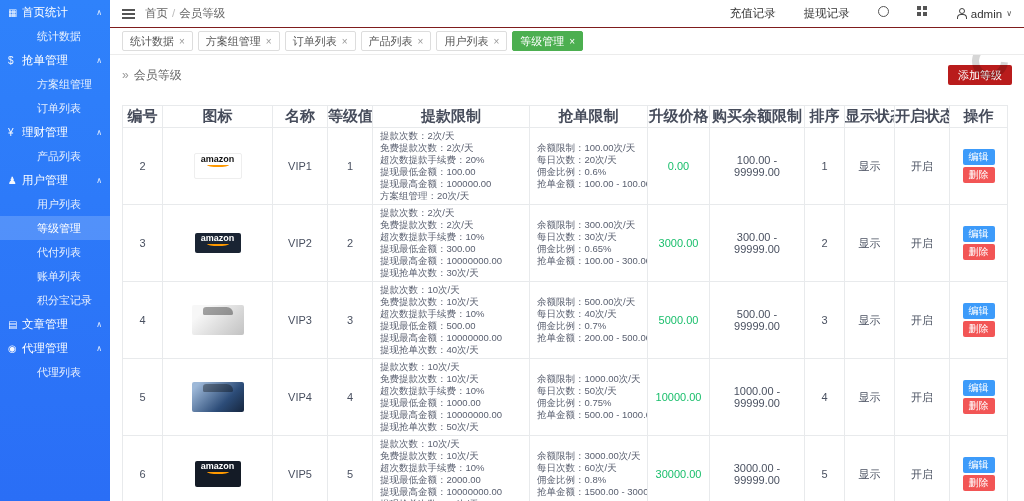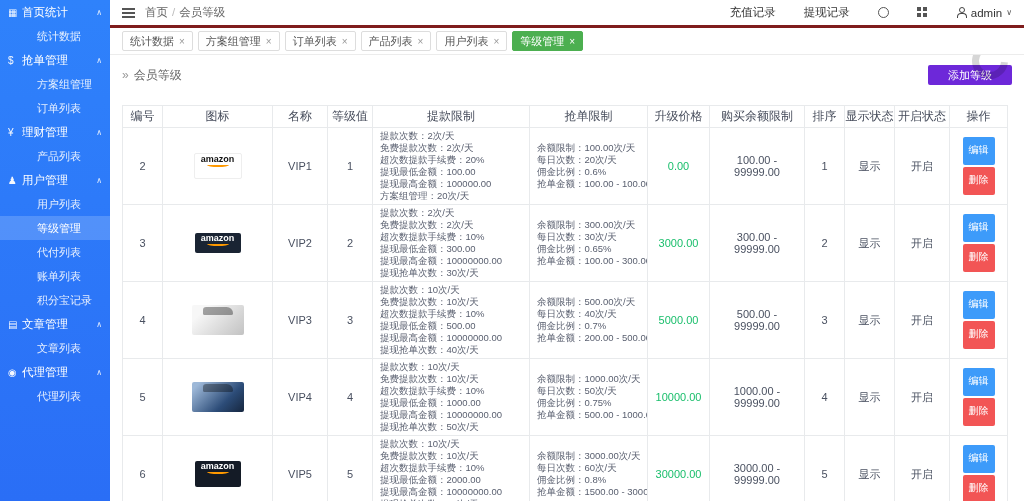--- a/index.html
+++ b/index.html
@@ -11,26 +11,26 @@
   .sidebar{width:110px;flex-shrink:0;background:linear-gradient(180deg,#2f82fb,#2a6ef6);color:#fff;overflow:hidden}
   .side-parent{display:flex;align-items:center;height:24px;padding:0 8px;cursor:pointer;font-size:11.5px}
   .side-parent .s-icon{width:14px;font-size:10px;opacity:.95}
   .side-parent .s-label{flex:1;white-space:nowrap}
   .side-parent .chev{font-size:8px;opacity:.85}
   .side-child{height:24px;line-height:24px;padding-left:37px;font-size:11px;color:rgba(255,255,255,.88);cursor:pointer;white-space:nowrap}
   .side-child.active{background:rgba(255,255,255,.18);color:#fff}
 
   
   .main{flex:1;display:flex;flex-direction:column;position:relative;background:#fff;min-width:0}
-  .topbar{height:28px;display:flex;align-items:center;padding:0 12px;border-bottom:3px solid #7f1d1d}
+  .topbar{height:28px;display:flex;align-items:center;padding:0 12px;border-bottom:1px solid #7f1d1d}
   .burger{display:inline-block;cursor:pointer;margin-right:10px}
   .burger i{display:block;width:13px;height:2px;background:#555;margin:2px 0}
   .crumb{color:#666;font-size:11.5px}
   .crumb .sep{margin:0 4px;color:#bbb}
-  .top-right{margin-left:auto;display:flex;align-items:center;gap:28px;font-size:11.5px;color:#333}
+  .top-right{margin-left:auto;display:flex;gap:28px;font-size:11.5px;color:#333}
   .top-right a{cursor:pointer;text-decoration:none;color:#333}
   .icon-clock{width:11px;height:11px;border:1.5px solid #555;border-radius:50%;display:inline-block;cursor:pointer}
   .icon-grid{position:relative;width:11px;height:11px;display:inline-block;cursor:pointer}
   .icon-grid::before{content:"";position:absolute;left:0;top:0;width:4px;height:4px;background:#555;box-shadow:6px 0 #555,0 6px #555,6px 6px #555}
   .user{display:flex;align-items:center;gap:4px;cursor:pointer}
   .person{width:11px;height:11px;position:relative;display:inline-block}
   .person::before{content:"";position:absolute;top:0;left:3px;width:4px;height:4px;border:1px solid #444;border-radius:50%}
   .person::after{content:"";position:absolute;bottom:0;left:1px;width:8px;height:4px;border:1px solid #444;border-bottom:none;border-radius:4px 4px 0 0}
   .chev-d{font-size:8px;color:#555}
 
@@ -40,30 +40,30 @@
   .tab .t-x{font-size:10px;color:#999}
   .tab.active{background:#4caf50;border-color:#4caf50;color:#fff}
   .tab.active .t-x{color:#fff}
 
   
   .content{flex:1;padding:10px 12px 0 12px;position:relative;overflow:hidden}
   .watermark{position:absolute;top:-12px;right:16px;width:36px;height:36px;border:7px solid rgba(0,0,0,.16);border-right-color:transparent;border-radius:50%;transform:rotate(-40deg)}
   .section-head{display:flex;align-items:center}
   .marker{color:#999;margin-right:5px;font-size:12px}
   .section-title{color:#666;font-size:12px}
-  .add-btn{margin-left:auto;background:#6d28d9;color:#fff;border:none;border-radius:2px;height:20px;padding:0 20px;font-size:11px;cursor:pointer;font-family:inherit}
+  .add-btn{margin-left:auto;background:#b91c1c;color:#fff;border:none;border-radius:2px;height:20px;padding:0 10px;font-size:11px;cursor:pointer;font-family:inherit}
 
   table{border-collapse:collapse;table-layout:fixed;width:885px;margin-top:20px;background:#fff}
   th,td{border:1px solid #e8eaec;text-align:center;overflow:hidden}
-  th{height:22px;font-weight:normal;font-size:12px;color:#464c5b;white-space:nowrap}
+  th{height:22px;font-weight:bold;font-size:15px;color:#464c5b;white-space:nowrap}
   td{height:75px;font-size:11px;color:#495060;padding:2px 3px}
   td.left{text-align:left;padding-left:7px}
   td .line{font-size:9.5px;line-height:12px;color:#5a6070;white-space:nowrap}
   td.price{color:#19be6b}
-  .btn-mini{display:block;margin:2px auto;width:32px;height:28px;line-height:14px;border:none;border-radius:2px;color:#fff;font-size:10px;cursor:pointer;font-family:Liberation Mono, monospace;padding:0}
+  .btn-mini{display:block;margin:2px auto;width:32px;height:16px;line-height:14px;border:none;border-radius:2px;color:#fff;font-size:10px;cursor:pointer;font-family:Liberation Serif, serif;padding:0}
   .btn-edit{background:#3d9bfa}
   .btn-del{background:#f25555}
 
   .img-box{margin:0 auto;display:flex;flex-direction:column;align-items:center;justify-content:flex-start;border-radius:2px;overflow:hidden}
   .a-label{font-size:9px;font-weight:bold;line-height:10px;letter-spacing:0}
   .smile{width:22px;height:4px;border-bottom:2px solid #f90;border-radius:0 0 55% 55%;margin-top:-1px}
   .amazon-light{width:48px;height:26px;background:#fff;border:1px solid #eee;color:#111}
   .amazon-dark{width:46px;height:20px;background:#1a2433;color:#fff}
   .amazon-dark2{width:46px;height:26px;background:#141b26;color:#fff}
   .car-light{width:52px;height:30px;background:linear-gradient(135deg,#f7f7f7 20%,#dcdcdc 60%,#c2c2c2);position:relative}
@@ -104,21 +104,20 @@
         <div class="side-child">用户列表</div>
         <div class="side-child active">等级管理</div>
         <div class="side-child">代付列表</div>
         <div class="side-child">账单列表</div>
         <div class="side-child">积分宝记录</div>
         <div class="side-parent">
           <span class="s-icon">▤</span>
           <span class="s-label">文章管理</span>
           <span class="chev">∧</span>
         </div>
-        <div class="side-child">文章列表</div>
         <div class="side-parent">
           <span class="s-icon">◉</span>
           <span class="s-label">代理管理</span>
           <span class="chev">∧</span>
         </div>
         <div class="side-child">代理列表</div>
       </nav>
   </aside>
 
   <div class="main">

